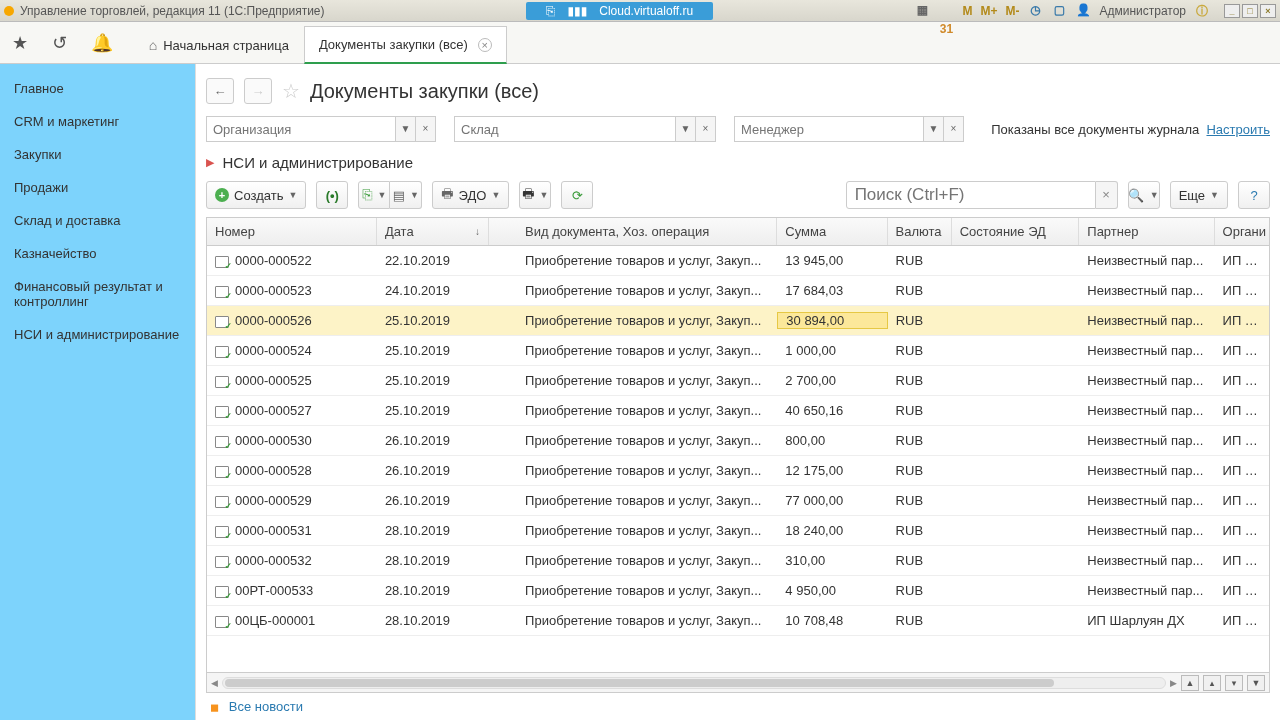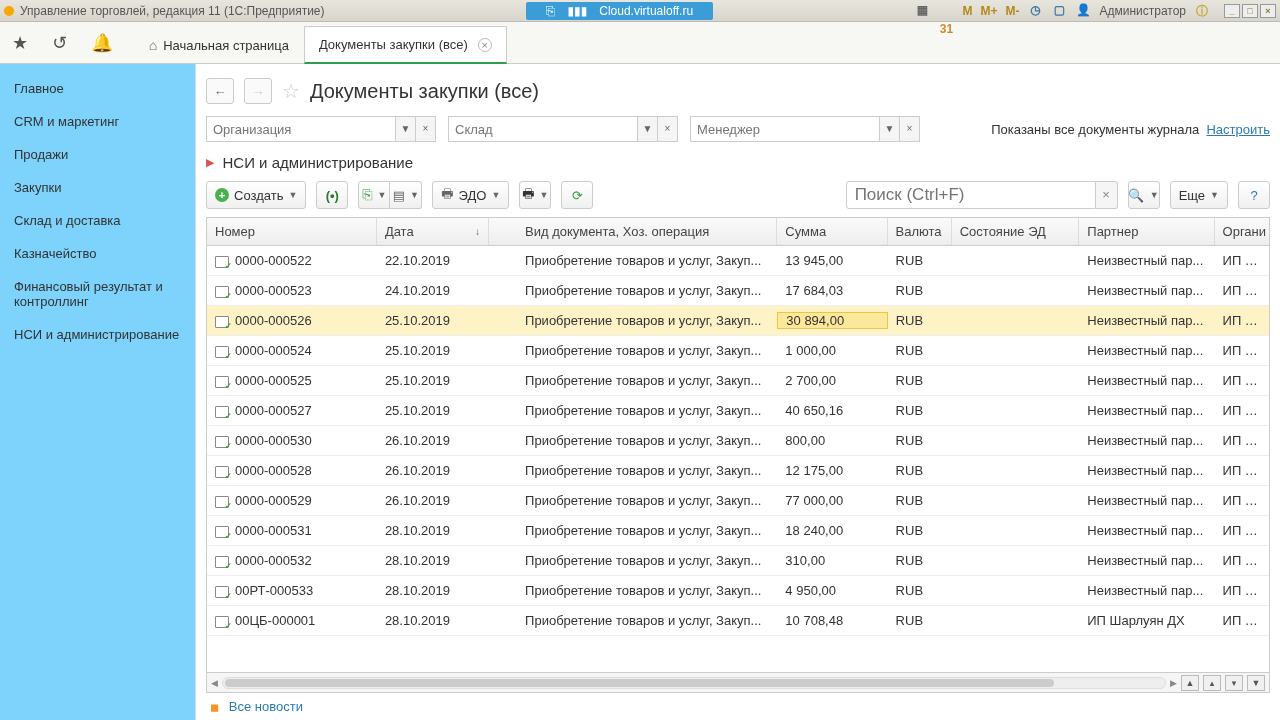--- a/index.html
+++ b/index.html
@@ -33,25 +33,25 @@
 
 .content { flex: 1; padding: 8px 10px 0 10px; display: flex; flex-direction: column; overflow: hidden; }
 
 
 .page-head { display: flex; align-items: center; gap: 10px; padding: 6px 0 12px 0; }
 .page-head .nav-btn { width: 28px; height: 26px; border: 1px solid #ccc; background: #fafafa; border-radius: 3px; text-align: center; line-height: 24px; color: #666; cursor: pointer; }
 .page-head .star { font-size: 20px; color: #ccc; cursor: pointer; }
 .page-head h1 { font-size: 20px; font-weight: normal; color: #333; }
 
 
-.filters { display: flex; align-items: center; gap: 12px; padding-bottom: 8px; }
+.filters { display: flex; align-items: center; gap: 18px; padding-bottom: 8px; }
 .filter-group { display: flex; }
 .filter-input { border: 1px solid #ccc; height: 26px; padding: 0 6px; color: #999; background: #fff; font-size: 13px; }
 .filter-input.org { width: 190px; }
-.filter-input.wh { width: 190px; }
+.filter-input.wh { width: 222px; }
 .filter-input.mgr { width: 190px; }
 .filter-btn { width: 20px; height: 26px; border: 1px solid #ccc; border-left: none; background: #f5f5f5; text-align: center; line-height: 24px; color: #666; cursor: pointer; font-size: 10px; }
 .filters .note { font-size: 13px; color: #333; margin-left: auto; }
 .filters .link { color: #2a7ab0; text-decoration: underline; cursor: pointer; }
 
 
 .nsi-row { display: flex; align-items: center; gap: 8px; padding: 4px 0 10px 0; font-size: 15px; color: #333; }
 .nsi-row .tri { color: #d9534f; font-size: 11px; }
 
 
@@ -146,22 +146,22 @@
       <span>Документы закупки (все)</span>
       <span class="close">×</span>
     </div>
   </div>
 </div>
 
 <div class="main">
   <div class="sidebar">
     <div class="item">Главное</div>
     <div class="item">CRM и маркетинг</div>
+    <div class="item">Закупки</div>
     <div class="item">Продажи</div>
-    <div class="item">Закупки</div>
     <div class="item">Склад и доставка</div>
     <div class="item">Казначейство</div>
     <div class="item">Финансовый результат и контроллинг</div>
     <div class="item">НСИ и администрирование</div>
   </div>
 
   <div class="content">
 
     <div class="page-head">
       <span class="nav-btn">←</span>

